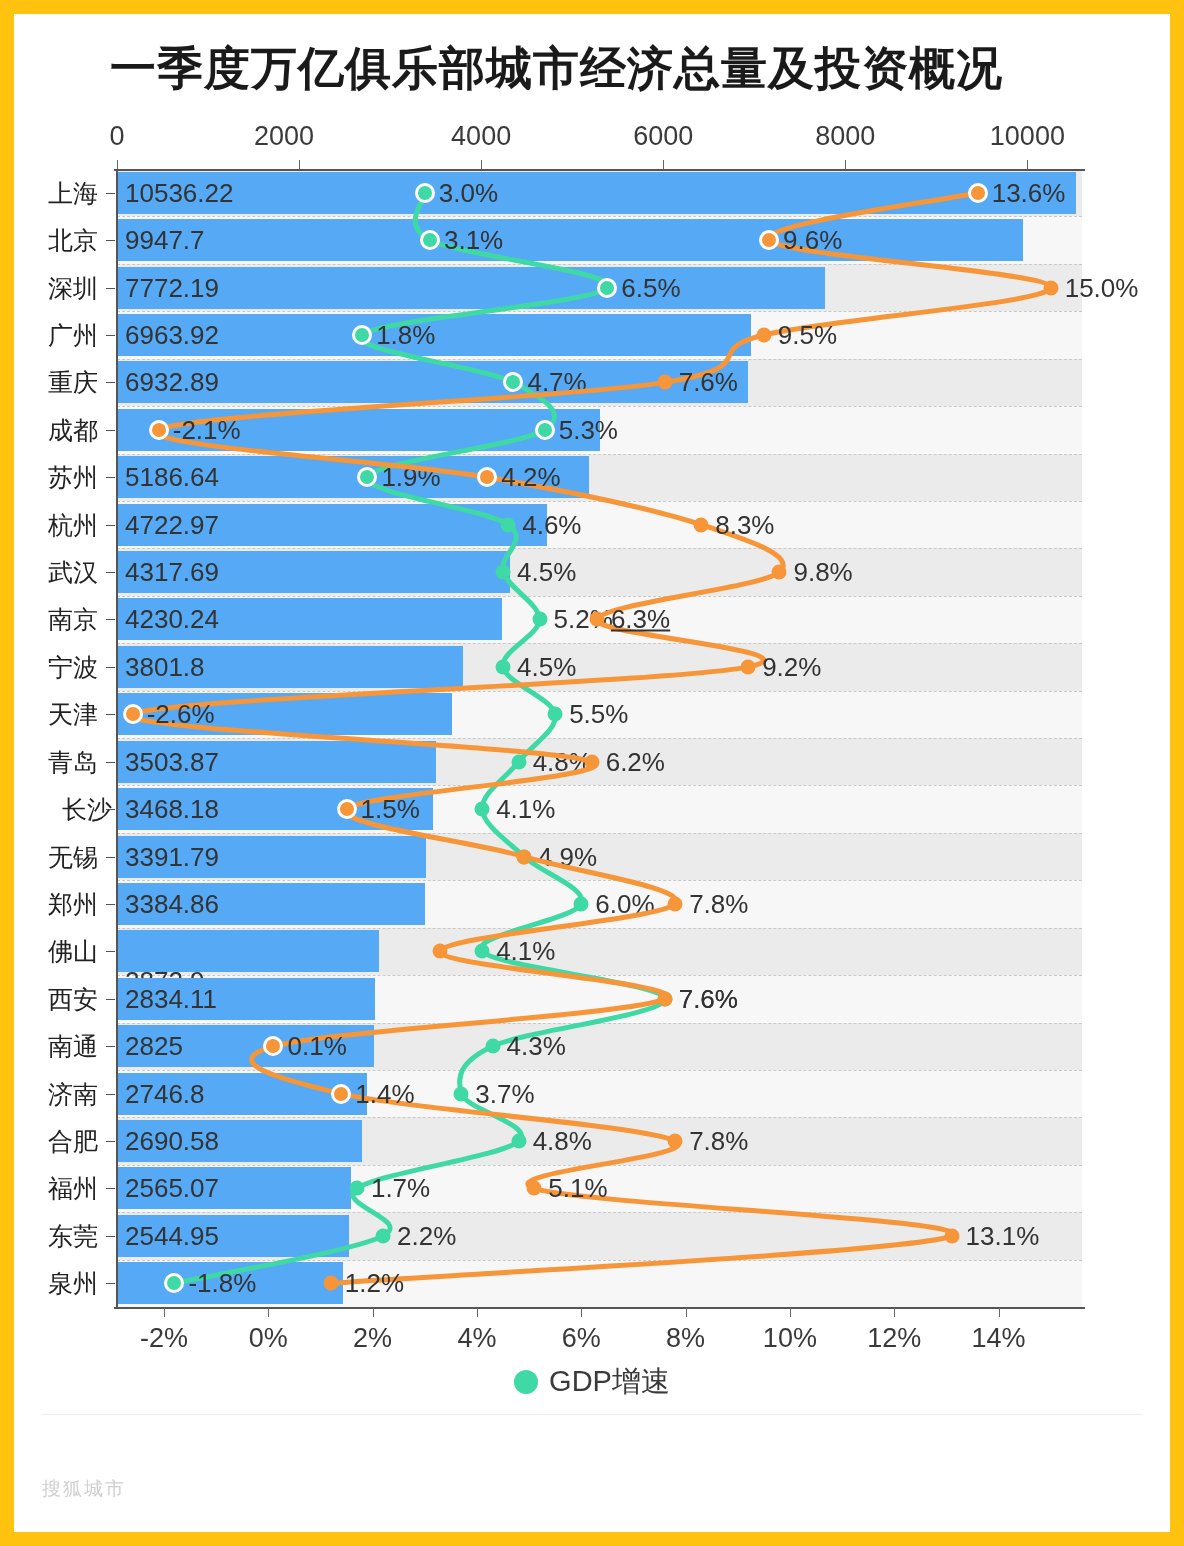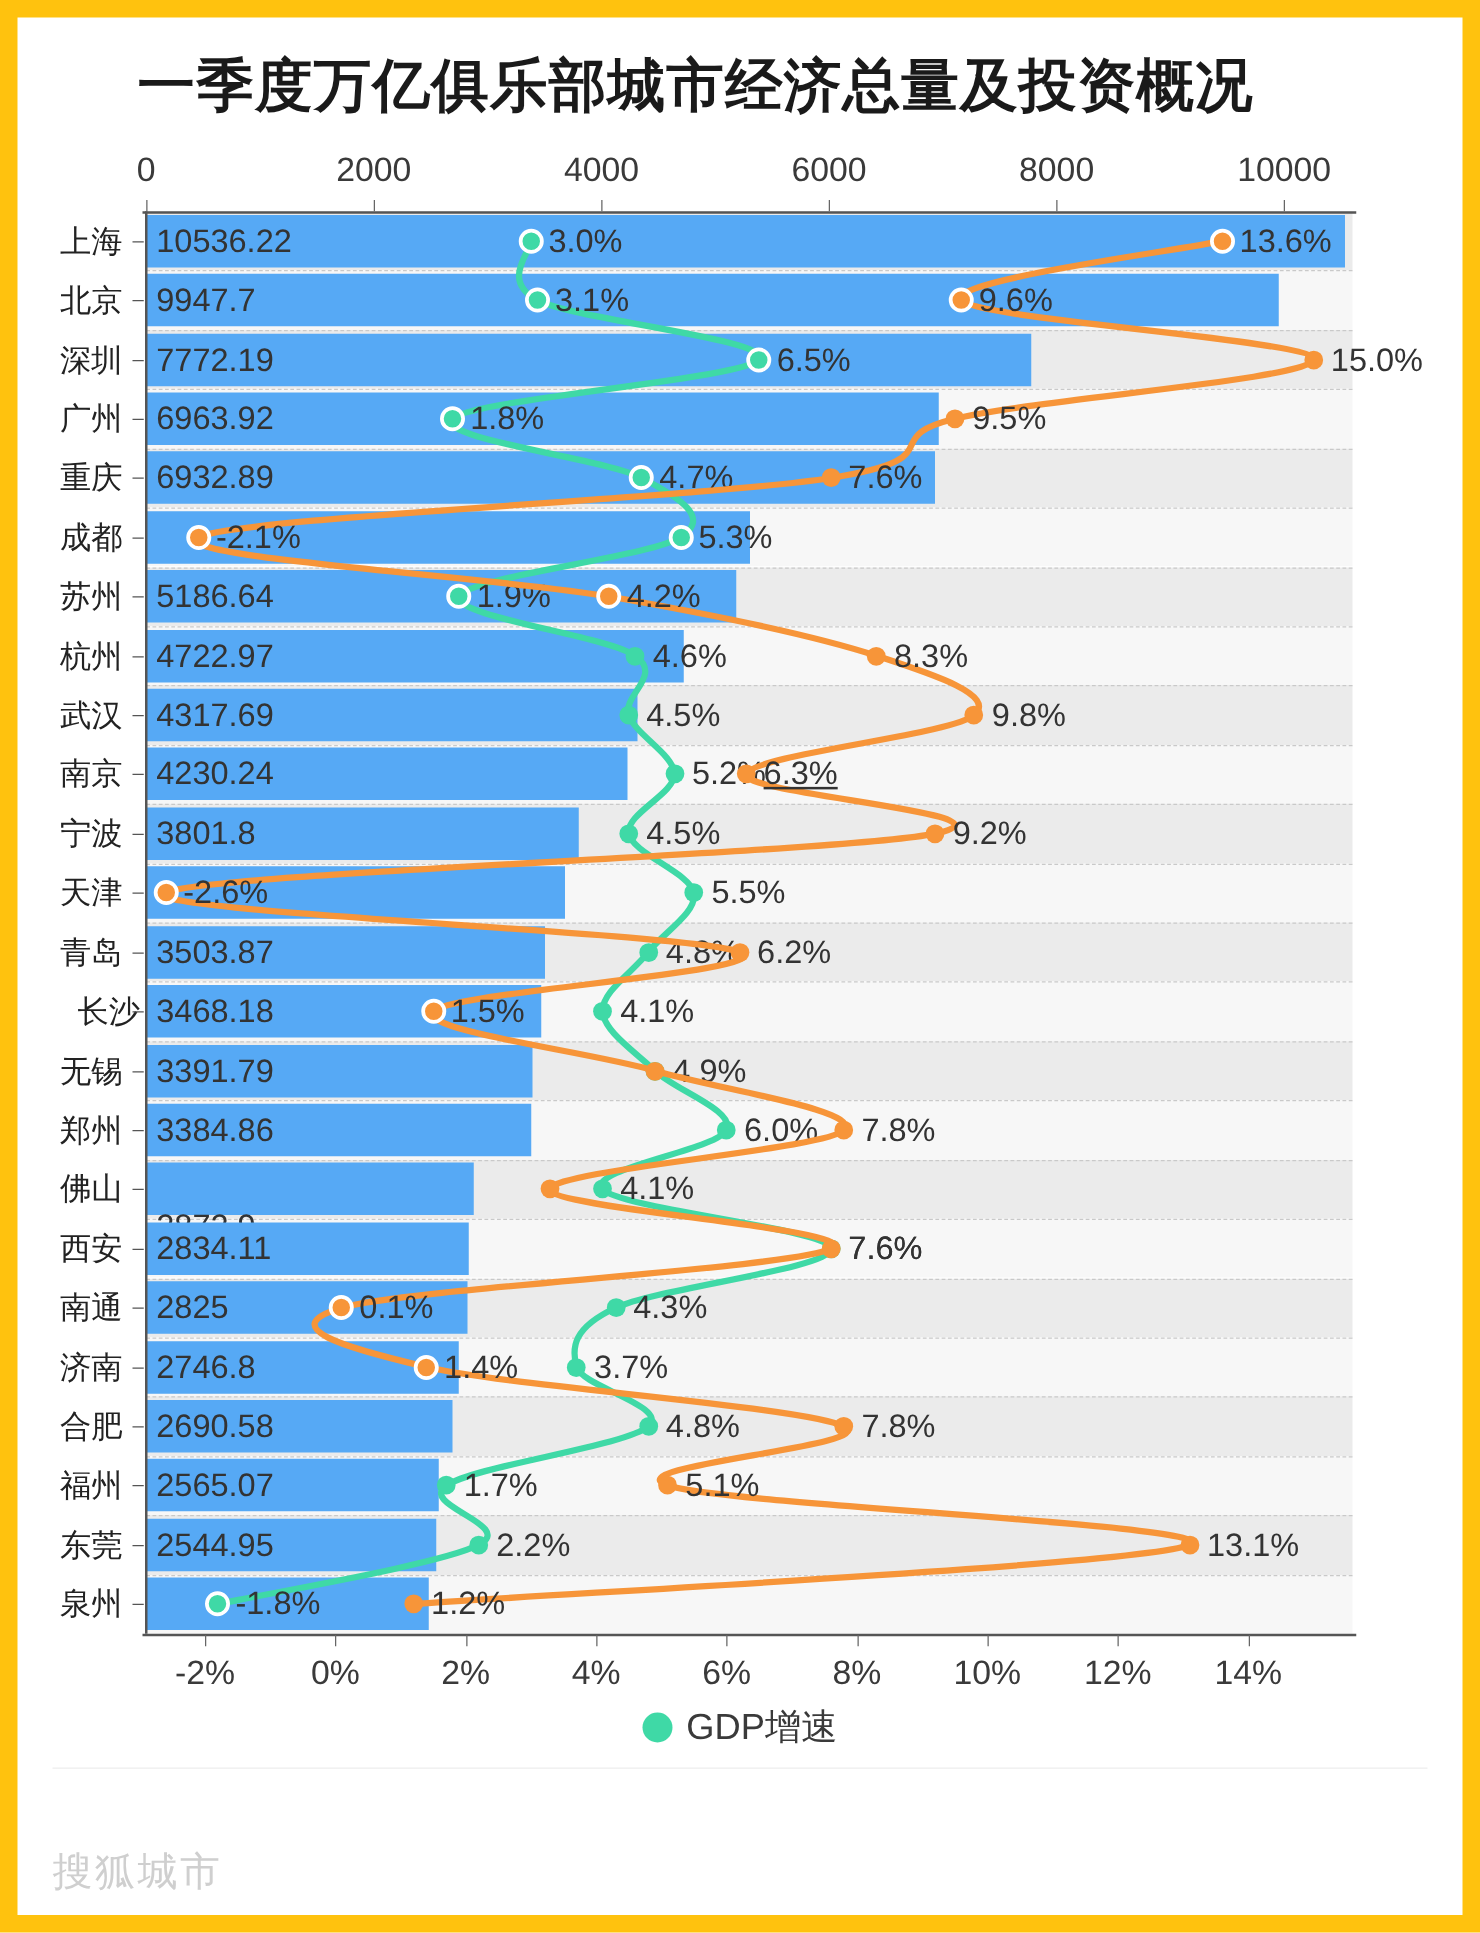--- a/index.html
+++ b/index.html
@@ -63,21 +63,21 @@
   }
   .leg-item{display:flex;align-items:center;gap:11px;}
   .leg-swatch{width:24px;height:24px;border-radius:50%;}
   .leg-text{font-size:29px;color:#3a3a3a;white-space:nowrap;}
   
   #divider{
     position:absolute;left:28px;top:1400px;width:1100px;height:1px;background:#ededed;
   }
   #watermark{
     position:absolute;left:28px;top:1462px;
-    font-size:32px;color:#cfcfcf;letter-spacing:2px;text-align:right;
+    font-size:19px;color:#cfcfcf;letter-spacing:2px;text-align:right;
   }
   #logo{
     position:absolute;right:34px;top:1440px;
     display:flex;align-items:center;gap:6px;
   }
   #logo-sohu{font-size:42px;font-weight:bold;color:#111;letter-spacing:1px;}
   #logo-city{
     background:#F4610F;color:#fff;font-size:38px;font-weight:bold;
     padding:3px 9px;border-radius:9px;letter-spacing:1px;
   }
@@ -290,21 +290,21 @@
         <div class="dot orange" style="width: 15px; height: 15px; left: 316.865px; top: 1269.29px;"></div>
         <div class="ptlabel" style="left: 330.865px; top: 1269.29px;">1.2%</div>
       </div>
     <div id="layer-axes">
         <div class="axis-line" style="left: 100px; top: 155px; width: 971px; height: 2px;"></div>
         <div class="axis-line" style="left: 100px; top: 1293px; width: 971px; height: 2px;"></div>
         <div class="axis-line" style="left: 102px; top: 155px; width: 2px; height: 1138px;"></div>
         <div class="tick" style="left: 103px; top: 146px;"></div>
         <div class="tick-lbl" style="left: 103px; top: 107px;">0</div>
         <div class="tick" style="left: 285.075px; top: 146px;"></div>
-        <div class="tick-lbl" style="left: 285px; top: 107px; text-align: center;">2000</div>
+        <div class="tick-lbl" style="left: 270px; top: 107px; text-align: center;">2000</div>
         <div class="tick" style="left: 467.151px; top: 146px;"></div>
         <div class="tick-lbl" style="left: 467.151px; top: 107px;">4000</div>
         <div class="tick" style="left: 649.226px; top: 146px;"></div>
         <div class="tick-lbl" style="left: 649.226px; top: 107px;">6000</div>
         <div class="tick" style="left: 831.302px; top: 146px;"></div>
         <div class="tick-lbl" style="left: 831.302px; top: 107px;">8000</div>
         <div class="tick" style="left: 1013.38px; top: 146px;"></div>
         <div class="tick-lbl" style="left: 1013.38px; top: 107px;">10000</div>
         <div class="tick" style="left: 149.946px; top: 1294px;"></div>
         <div class="tick-lbl" style="left: 149.946px; top: 1309px;">-2%</div>

